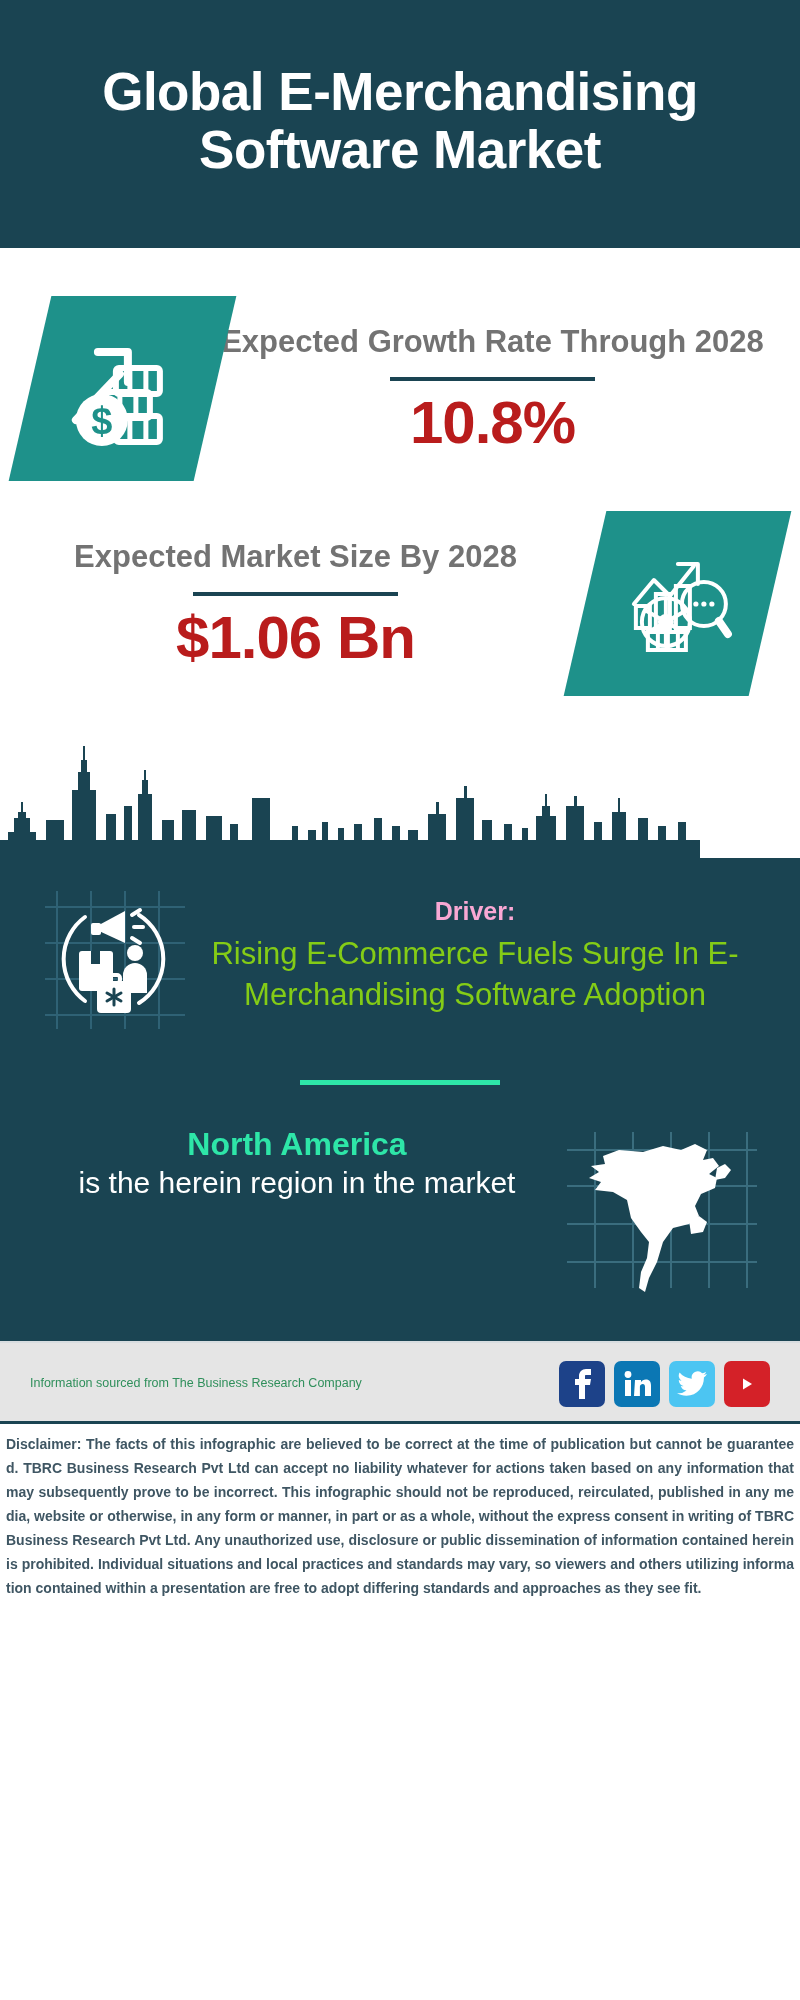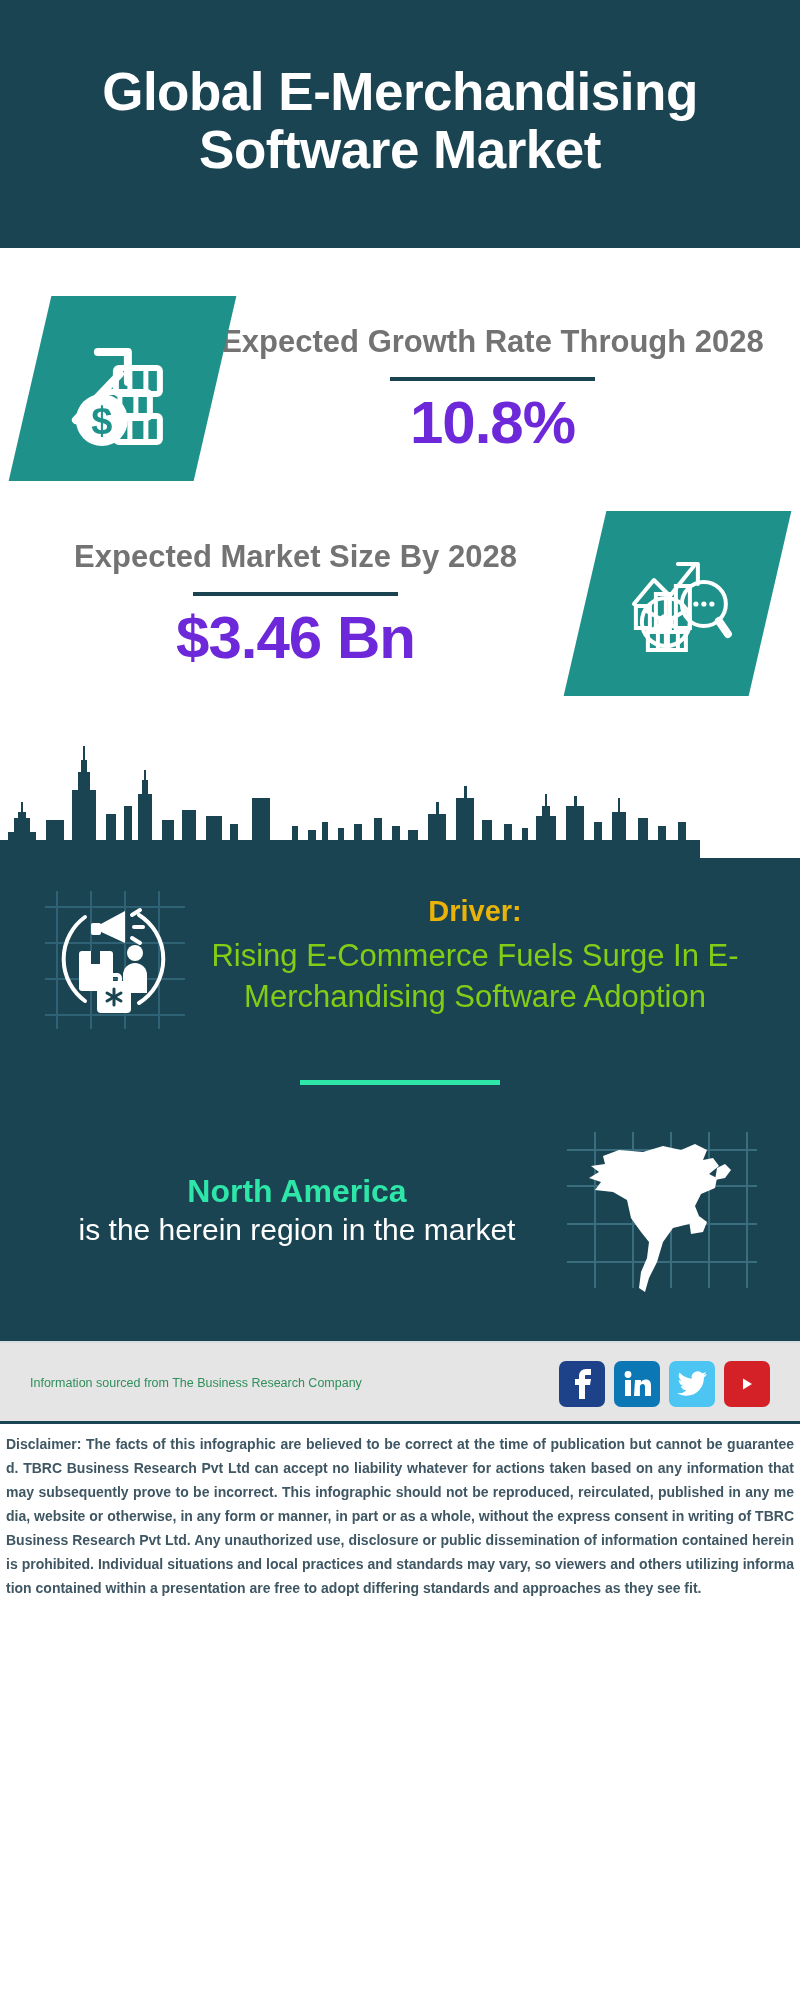--- a/index.html
+++ b/index.html
@@ -70,21 +70,21 @@
     font-weight: bold;
     line-height: 1.22;
   }
   .rule {
     width: 205px;
     height: 4px;
     background: #1a4452;
     margin: 16px auto 10px auto;
   }
   .stat-value {
-    color: #6d28d9;
+    color: #b91c1c;
     font-size: 60px;
     font-weight: bold;
     line-height: 1.05;
     letter-spacing: -1px;
   }
 
   
   .skyline-wrap {
     position: relative;
     width: 100%;
@@ -96,40 +96,40 @@
   .dark-panel {
     width: 100%;
     background: #1a4452;
     padding: 18px 34px 46px 34px;
   }
 
   .driver-row { display: flex; align-items: center; gap: 6px; }
   .driver-icon { flex: 0 0 160px; height: 160px; display: flex; align-items: center; justify-content: center; }
   .driver-text { flex: 1 1 auto; text-align: center; padding-right: 16px; }
   .driver-heading {
-    color: #eab308;
-    font-size: 29px;
+    color: #f9a8d4;
+    font-size: 25px;
     font-weight: bold;
     margin-bottom: 8px;
   }
   .driver-body {
     color: #84cc16;
     font-size: 31px;
     font-weight: normal;
     line-height: 1.32;
   }
 
   .mint-rule {
     width: 200px;
     height: 5px;
     background: #2ee6a8;
     margin: 44px auto 40px auto;
   }
 
-  .region-row { display: flex; align-items: center; gap: 6px; }
+  .region-row { display: flex; gap: 6px; }
   .region-text { flex: 1 1 auto; text-align: center; padding-left: 10px; }
   .region-name {
     color: #2ee6a8;
     font-size: 32px;
     font-weight: bold;
     line-height: 1.2;
   }
   .region-sub {
     color: #ffffff;
     font-size: 30px;
@@ -202,21 +202,21 @@
         <div class="stat-label">Expected Growth Rate Through 2028</div>
         <div class="rule"></div>
         <div class="stat-value">10.8%</div>
       </div>
     </div>
 
     <div class="stat-row second">
       <div class="stat-text">
         <div class="stat-label">Expected Market Size By 2028</div>
         <div class="rule"></div>
-        <div class="stat-value">$3.46 Bn</div>
+        <div class="stat-value">$1.06 Bn</div>
       </div>
       <div class="para">
         <svg width="120" height="120" viewBox="0 0 120 120" fill="none" stroke="#ffffff" stroke-width="4">
 
           <path d="M16 60 L36 36 L52 52 L76 22" stroke-linecap="round" stroke-linejoin="round" fill="none"></path>
           <path d="M60 20 L80 20 L80 40" stroke-linecap="round" stroke-linejoin="round" fill="none"></path>
 
           <rect x="18" y="62" width="14" height="22" fill="none"></rect>
           <rect x="38" y="50" width="14" height="34" fill="none"></rect>
           <rect x="58" y="42" width="14" height="42" fill="none"></rect>

